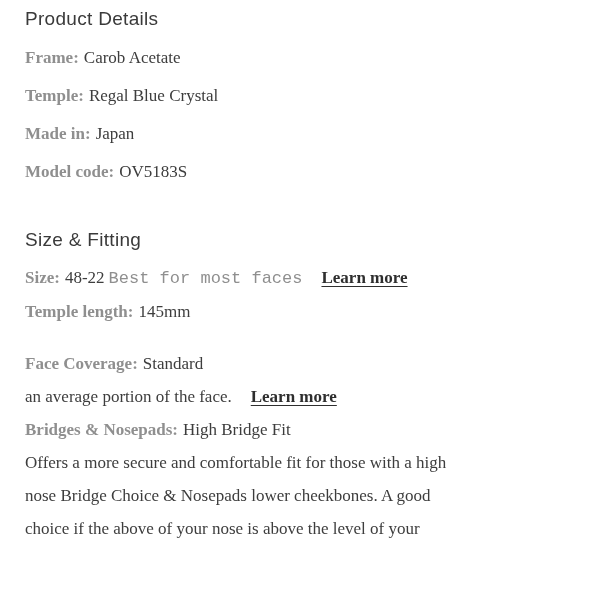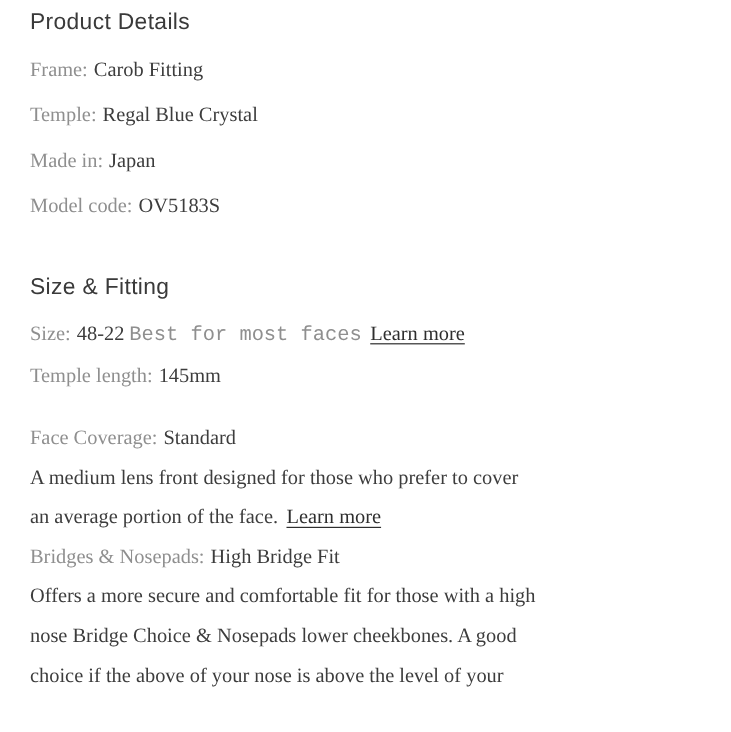--- a/index.html
+++ b/index.html
@@ -24,20 +24,21 @@
   
   .pd-rows { margin-top: 9px; }
   .pd-row {
     font-size: 17px;
     line-height: 38px;
     white-space: nowrap;
   }
   .label {
     color: #8f8f8f;
     margin-right: 5px;
+    font-weight: bold;
   }
   .value {
     color: #3d3d3d;
   }
   .note {
     color: #8f8f8f;
     margin-left: 4px;
     font-family: Liberation Mono, monospace;
   }
   
@@ -51,39 +52,39 @@
   .sf-block { margin-top: 19px; }
   .sf-block2 { }
   .desc-line {
     font-size: 17px;
     line-height: 33px;
     color: #3d3d3d;
     white-space: nowrap;
   }
   .learn-more {
     color: #2e2e2e;
-    font-weight: normal;
+    font-weight: bold;
     text-decoration: underline;
     text-underline-offset: 3px;
-    margin-left: 7px;
+    margin-left: 19px;
     cursor: pointer;
     white-space: nowrap;
   }
 </style>
 </head>
 <body>
 
 <div class="container">
 
   <div>
     <div class="section-heading">Product Details</div>
 
     <div class="pd-rows">
       <div class="pd-row">
-        <span class="label">Frame:</span><span class="value">Carob Fitting</span>
+        <span class="label">Frame:</span><span class="value">Carob Acetate</span>
       </div>
       <div class="pd-row">
         <span class="label">Temple:</span><span class="value">Regal Blue Crystal</span>
       </div>
       <div class="pd-row">
         <span class="label">Made in:</span><span class="value">Japan</span>
       </div>
       <div class="pd-row">
         <span class="label">Model code:</span><span class="value">OV5183S</span>
       </div>
@@ -99,21 +100,20 @@
       </div>
       <div class="sf-row">
         <span class="label">Temple length:</span><span class="value">145mm</span>
       </div>
     </div>
 
     <div class="sf-block">
       <div class="sf-row">
         <span class="label">Face Coverage:</span><span class="value">Standard</span>
       </div>
-      <div class="desc-line">A medium lens front designed for those who prefer to cover</div>
       <div class="desc-line">
         <span>an average portion of the face.</span><a class="learn-more">Learn more</a>
       </div>
     </div>
 
     <div class="sf-block2">
       <div class="sf-row">
         <span class="label">Bridges &amp; Nosepads:</span><span class="value">High Bridge Fit</span>
       </div>
       <div class="desc-line">Offers a more secure and comfortable fit for those with a high</div>

